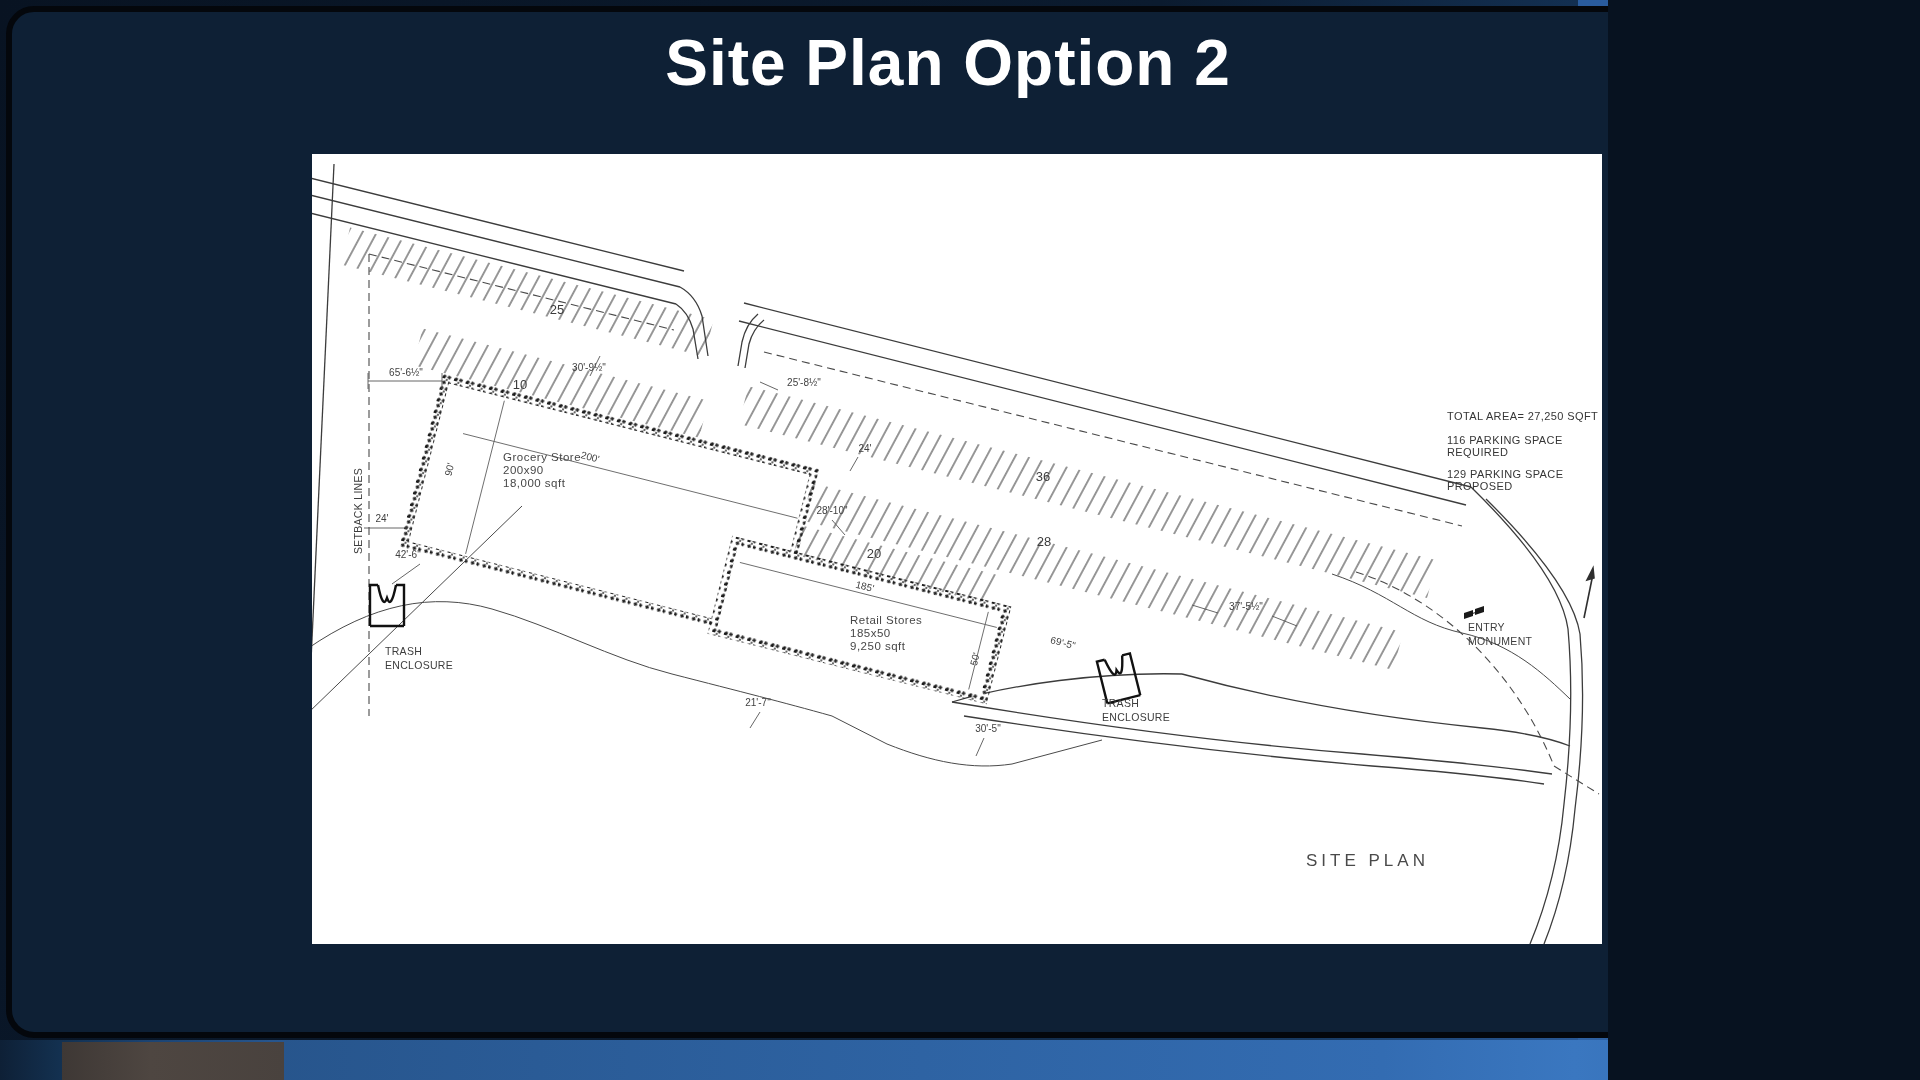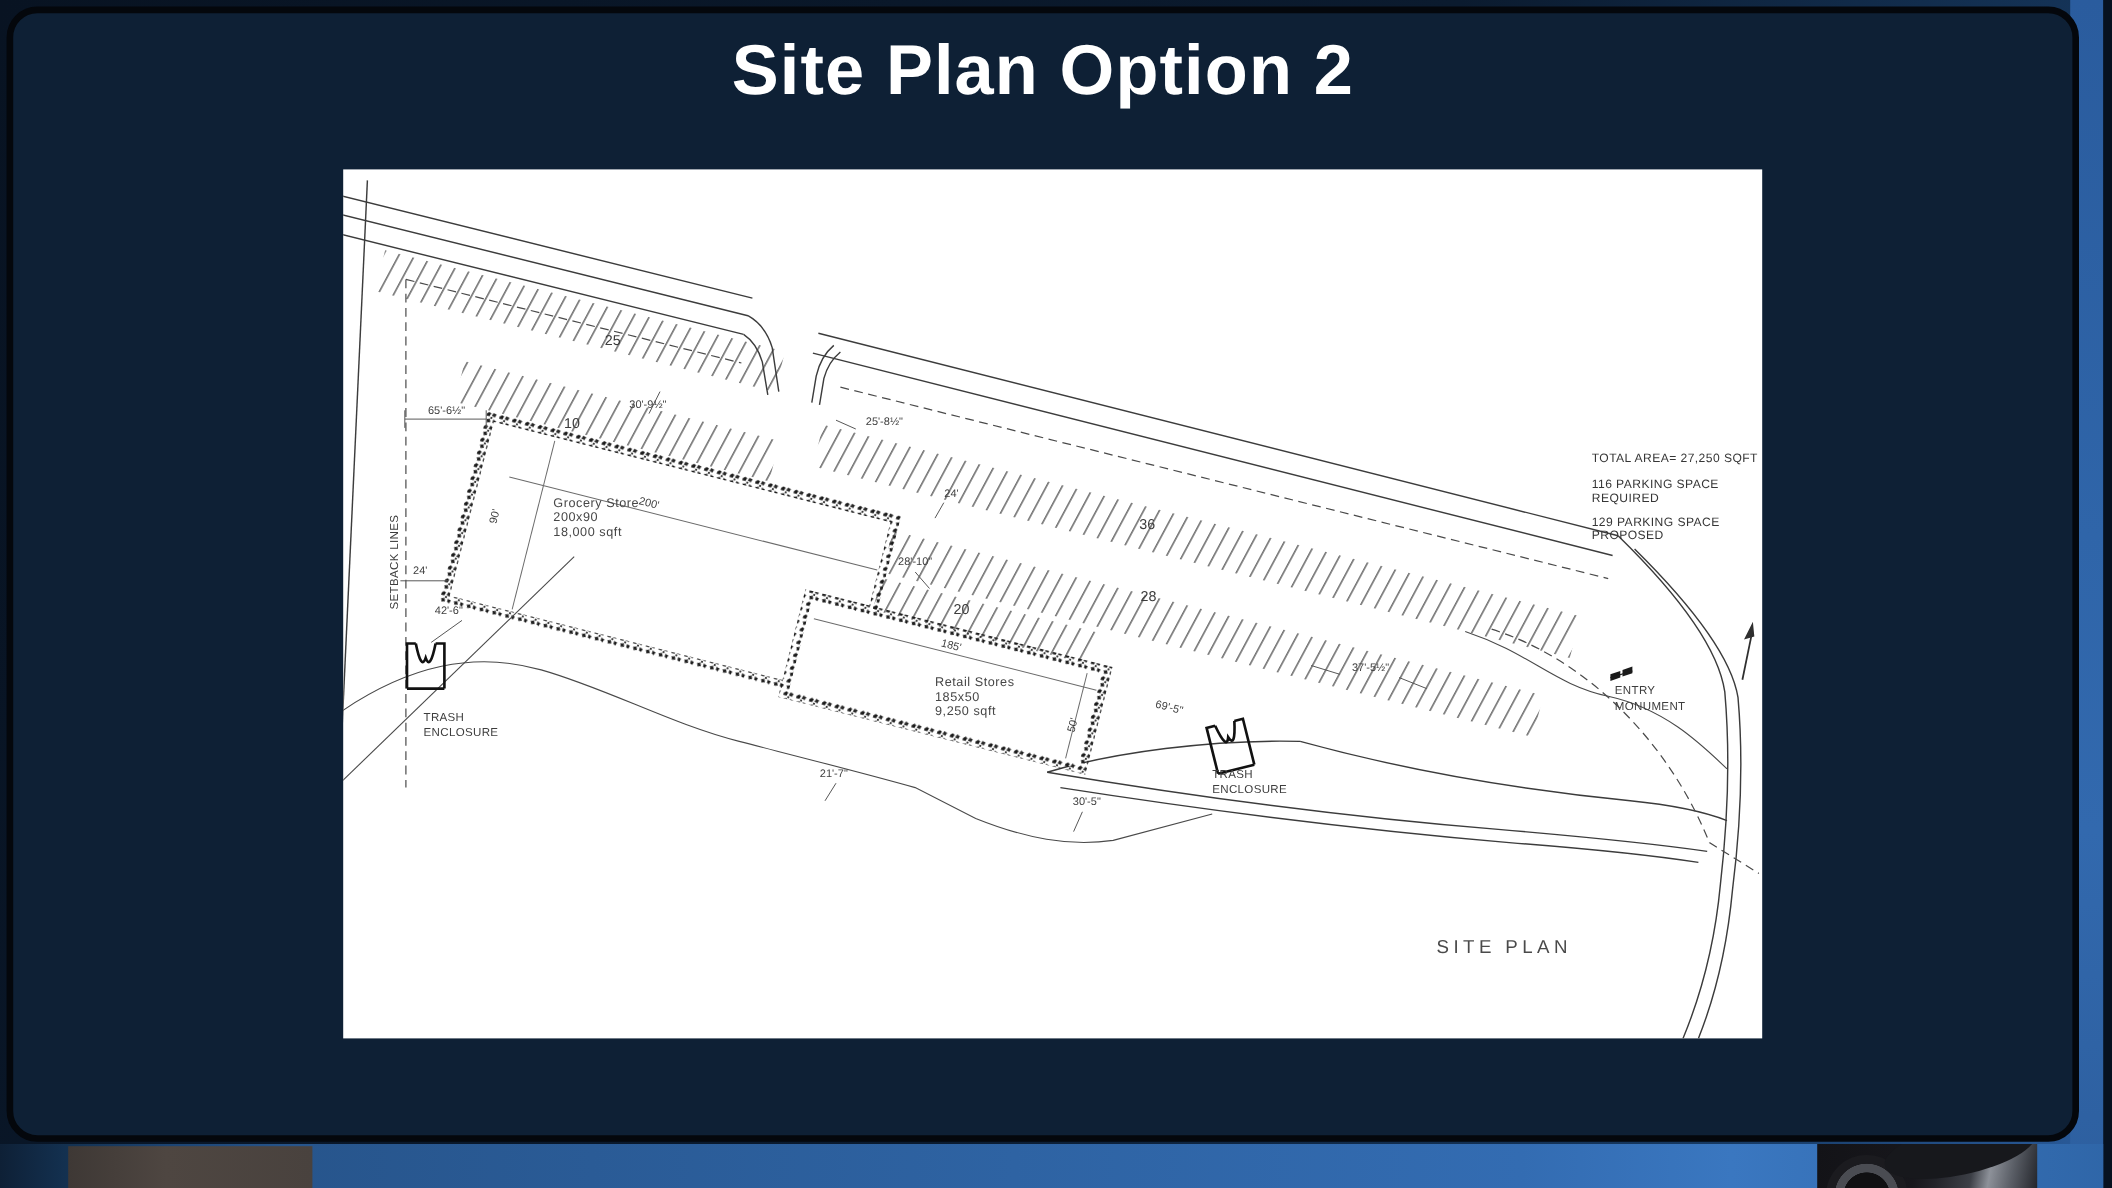--- a/index.html
+++ b/index.html
@@ -1,17 +1,17 @@
 <!DOCTYPE html>
 <html><head>
 <meta charset="utf-8">
 <style>
   html,body{margin:0;padding:0;background:#071220;width:1920px;height:1080px;overflow:hidden;
     font-family:"Liberation Sans",sans-serif;}
-  .stage{position:absolute;left:0;top:0;width:1912px;height:1080px;overflow:hidden;
+  .stage{position:absolute;left:0;top:0;width:1608px;height:1080px;overflow:hidden;
     background:linear-gradient(115deg,#081322 0%,#0b1b2f 55%,#173a63 85%,#2b5d9e 100%);}
   
   .bg-right{position:absolute;right:0;top:0;width:30px;height:1080px;
     background:linear-gradient(180deg,#2a5c9e 0%,#2f65a9 45%,#3269ae 70%,#2d5f9f 100%);}
   .bg-bottom{position:absolute;left:0;top:1040px;width:1920px;height:40px;
     background:linear-gradient(90deg,#0e2036 0%,#13304f 3%,#1c4473 8%,#27558c 14%,#2a5b96 28%,#2e63a3 48%,#336cb2 72%,#3a77c0 82%,#2f66a8 100%);}
   .bg-gray-block{position:absolute;left:62px;top:1042px;width:222px;height:38px;
     background:linear-gradient(90deg,#3e3835 0%,#4e4641 40%,#49423e 100%);}
   .bg-car{position:absolute;left:1652px;top:1040px;width:200px;height:40px;overflow:hidden;
     background:linear-gradient(100deg,#131317 0%,#17171c 45%,#23242a 55%,#3c3f46 70%,#8d9199 78%,#5a5e66 88%,#24262c 100%);}

